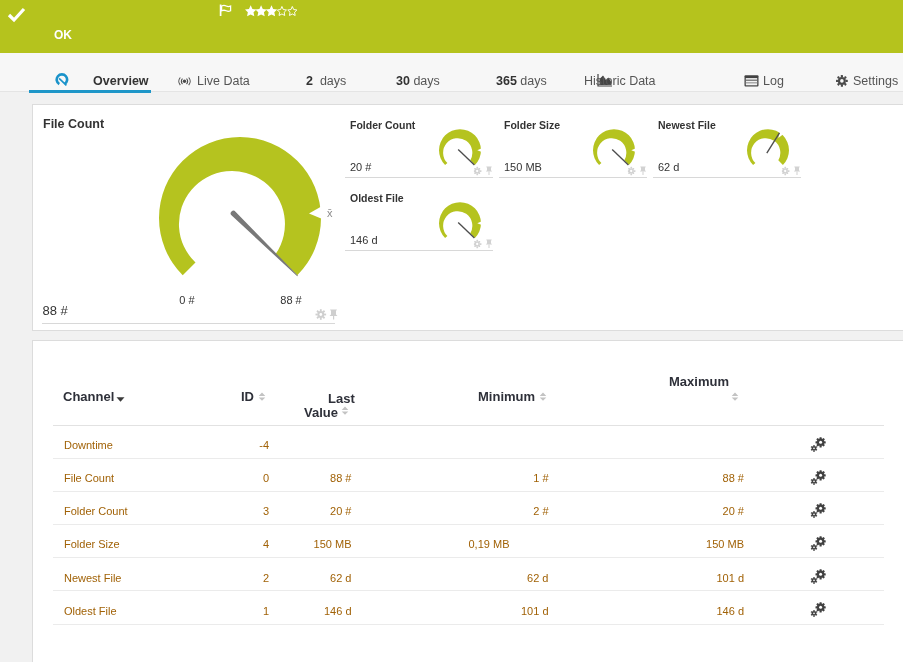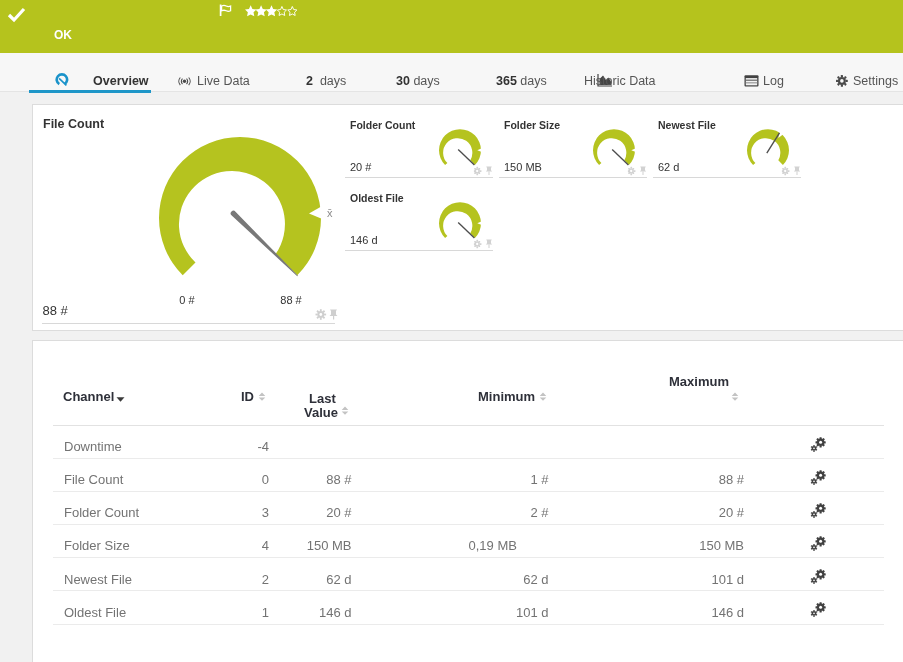--- a/index.html
+++ b/index.html
@@ -19,21 +19,21 @@
 
 .panel { background:#fff; border:1px solid #dcdcdc; }
 #p1 { left:32px; top:104px; width:880px; height:227px; }
 #p2 { left:32px; top:340px; width:880px; height:330px; }
 .ctitle { font-size:12px; font-weight:bold; color:#333; }
 .cval { font-size:11px; color:#333; }
 .cline { position:absolute; height:1px; background:#d8d8d8; }
 .glabel { position:absolute; font-size:11px; color:#333; }
 
 .th { position:absolute; font-size:13px; font-weight:bold; color:#2e3039; white-space:nowrap; }
-.td { position:absolute; font-size:13px; color:#737373; white-space:nowrap; }
+.td { position:absolute; font-size:11px; color:#a16207; white-space:nowrap; }
 .rline { position:absolute; height:1px; background:#ebebeb; left:53px; width:831px; }
 </style>
 </head>
 <body>
 
 <div id="hdr" class="abs">
   <svg class="abs" style="left:7px;top:7px" width="19" height="16" viewBox="0 0 19 16">
     <path d="M2 8 L7 13 L17 2" stroke="#fff" stroke-width="3.2" fill="none"></path>
   </svg>
   <svg class="abs" style="left:219px;top:4px" width="14" height="13" viewBox="0 0 14 13">
@@ -230,21 +230,21 @@
 
 <div id="p2" class="abs panel"></div>
 <div class="th abs" style="left:63px;top:389px">Channel</div>
 <svg class="abs" style="left:116px;top:397px" width="9" height="5" viewBox="0 0 9 5">
     <path d="M0.5 0.3 L8.5 0.3 L4.5 4.8 Z" fill="#3a3a3a"></path>
   </svg>
 <div class="th abs" style="left:241px;top:389px">ID</div>
 <svg class="abs" style="left:258px;top:392px" width="8" height="10" viewBox="0 0 8 10">
     <path d="M0.7 4 L7.3 4 L4 0.6 Z M0.7 5.4 L7.3 5.4 L4 8.8 Z" fill="#c3c3c3"></path>
   </svg>
-<div class="th abs" style="left:309px;top:391px">Last</div>
+<div class="th abs" style="left:328px;top:391px">Last</div>
 <div class="th abs" style="left:304px;top:405px">Value</div>
 <svg class="abs" style="left:341px;top:406px" width="8" height="10" viewBox="0 0 8 10">
     <path d="M0.7 4 L7.3 4 L4 0.6 Z M0.7 5.4 L7.3 5.4 L4 8.8 Z" fill="#c3c3c3"></path>
   </svg>
 <div class="th abs" style="left:478px;top:389px">Minimum</div>
 <svg class="abs" style="left:539px;top:392px" width="8" height="10" viewBox="0 0 8 10">
     <path d="M0.7 4 L7.3 4 L4 0.6 Z M0.7 5.4 L7.3 5.4 L4 8.8 Z" fill="#c3c3c3"></path>
   </svg>
 <div class="th abs" style="left:669px;top:374px">Maximum</div>
 <svg class="abs" style="left:731px;top:392px" width="8" height="10" viewBox="0 0 8 10">

